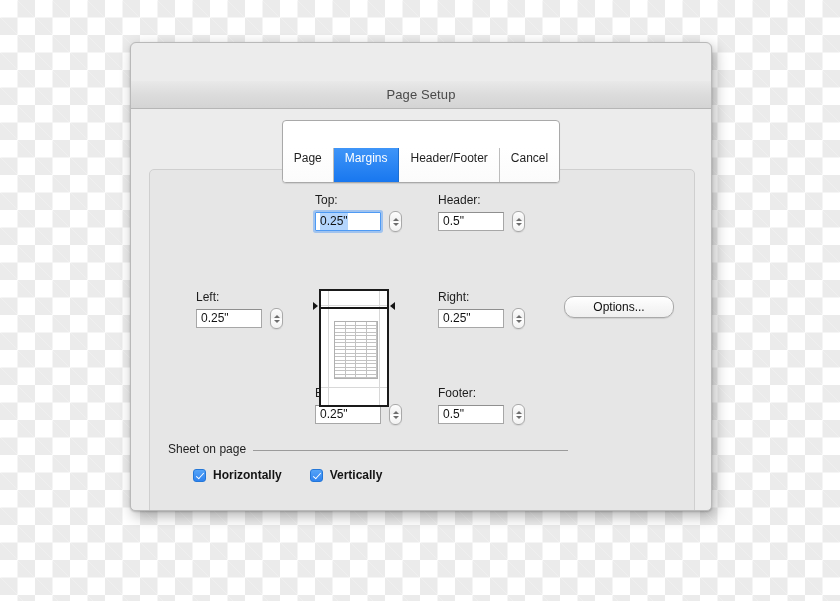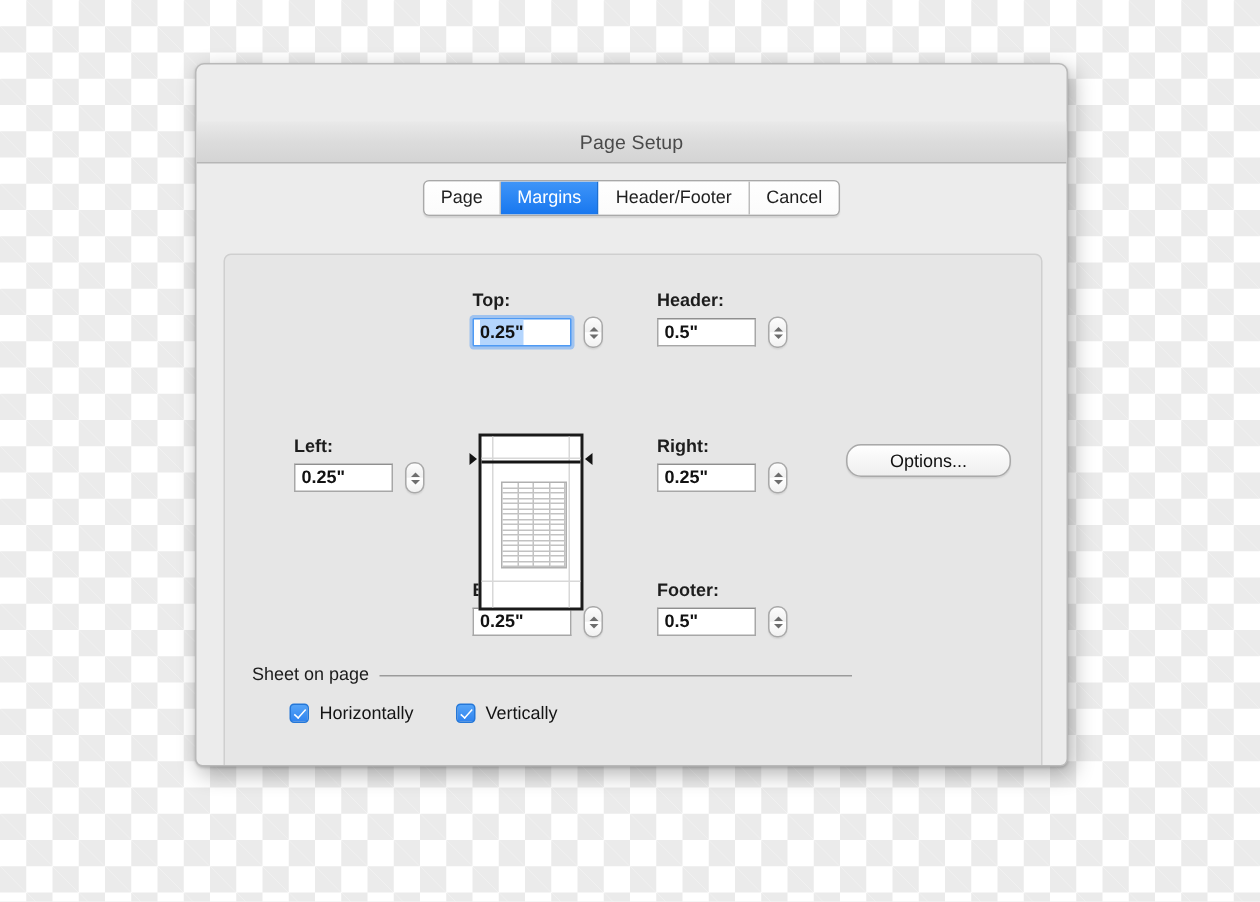--- a/index.html
+++ b/index.html
@@ -68,26 +68,27 @@
     display: flex;
     border: 1px solid #a9a9a9;
     border-radius: 4px;
     overflow: hidden;
     box-shadow: 0 1px 1px rgba(0,0,0,0.10);
     background: #fff;
   }
   .tab {
     font-size: 12px;
     color: #1f1f1f;
-    padding: 3px 11px 4px;
+    padding: 3px 11px 16px;
     background: linear-gradient(to bottom, #ffffff 0%, #fbfbfb 100%);
     border-right: 1px solid #bdbdbd;
     line-height: 15px;
     white-space: nowrap;
     cursor: default;
+    margin-top: 27px;
   }
   .tab:last-child { border-right: none; }
   .tab.active {
     background: linear-gradient(to bottom, #3f95f8 0%, #1877ef 100%);
     color: #ffffff;
     border-right-color: #1e6fd0;
   }
 
   
   #panel {
@@ -96,21 +97,21 @@
     top: 60px;
     width: 546px;
     height: 352px;
     background: #e6e6e6;
     border: 1px solid #cfcfcf;
     border-radius: 5px;
     box-sizing: border-box;
   }
 
   
-  .fieldgroup { position: absolute; font-weight: bold; }
+  .fieldgroup { position: absolute; }
   .flabel {
     font-size: 12px;
     color: #1d1d1d;
     margin-bottom: 4px;
     display: block;
     white-space: nowrap;
   }
   .frow { display: flex; align-items: center; }
   .finput {
     width: 66px;
@@ -244,21 +245,21 @@
   #center-head { display: flex; align-items: center; }
   #center-head .txt { font-size: 12px; color: #1d1d1d; white-space: nowrap; }
   #center-head .rule {
     flex: 1;
     height: 1px;
     background: #9b9b9b;
     margin-left: 7px;
     margin-top: 3px;
   }
   #checks { display: flex; margin-top: 12px; margin-left: 25px; }
-  .checkitem { display: flex; align-items: center; margin-right: 28px; }
+  .checkitem { display: flex; align-items: center; margin-right: 28px; font-weight: bold; }
   .cbox {
     width: 13px; height: 13px;
     border-radius: 3px;
     background: linear-gradient(to bottom, #55a4f8 0%, #2f83ef 100%);
     border: 1px solid #2477d8;
     box-sizing: border-box;
     position: relative;
     margin-right: 7px;
     flex: none;
   }

